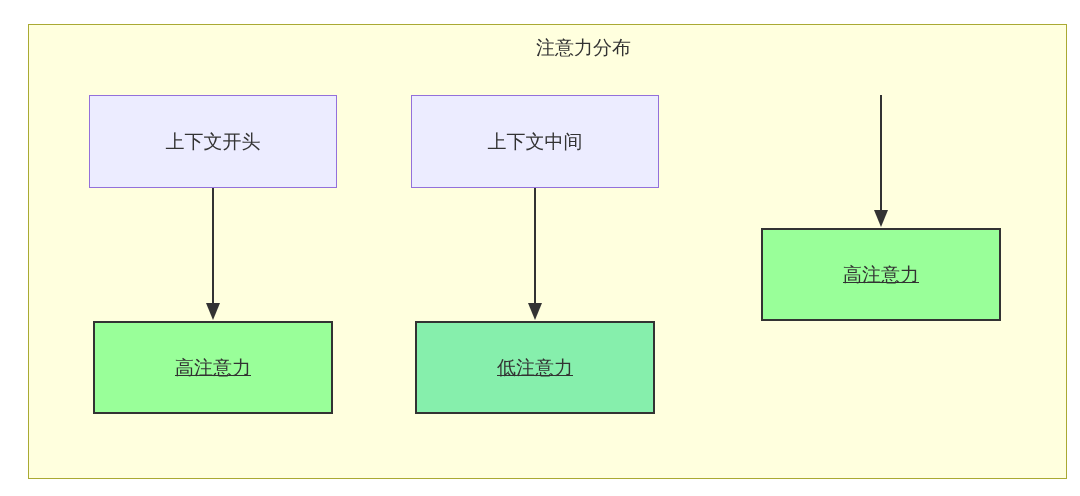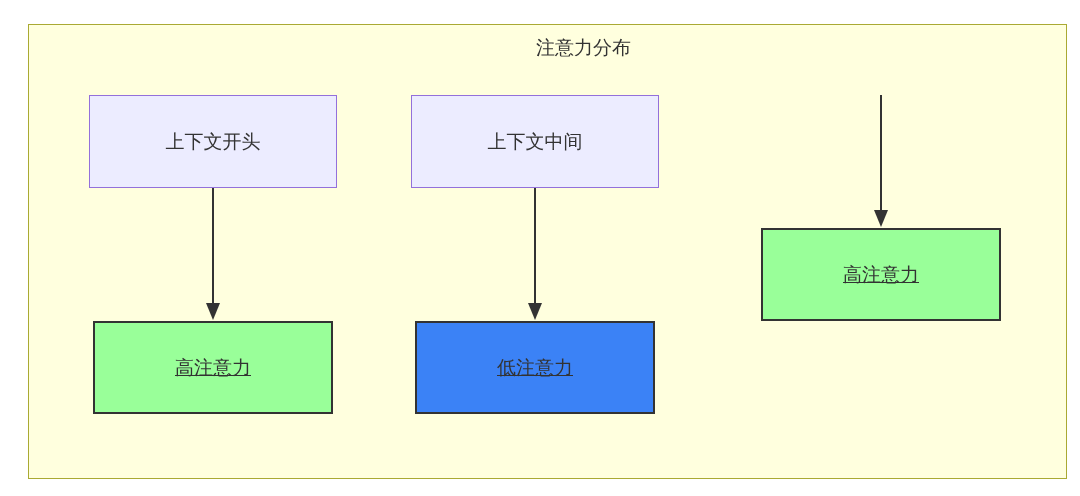--- a/index.html
+++ b/index.html
@@ -66,21 +66,21 @@
     height: 133px;
     display: block;
   }
   .target-node {
     width: 240px;
     height: 93px;
     border: 2.5px solid #333333;
     text-decoration: underline;
   }
   .attention-high { background: #99ff99; }
-  .attention-low  { background: #3b82f6; }
+  .attention-low  { background: #86efac; }
 </style>
 </head>
 <body>
 
 <div class="stage">
   <div class="cluster">
     <div class="cluster-title">注意力分布</div>
 
     <div class="column col-0">
       <div class="node source-node">

